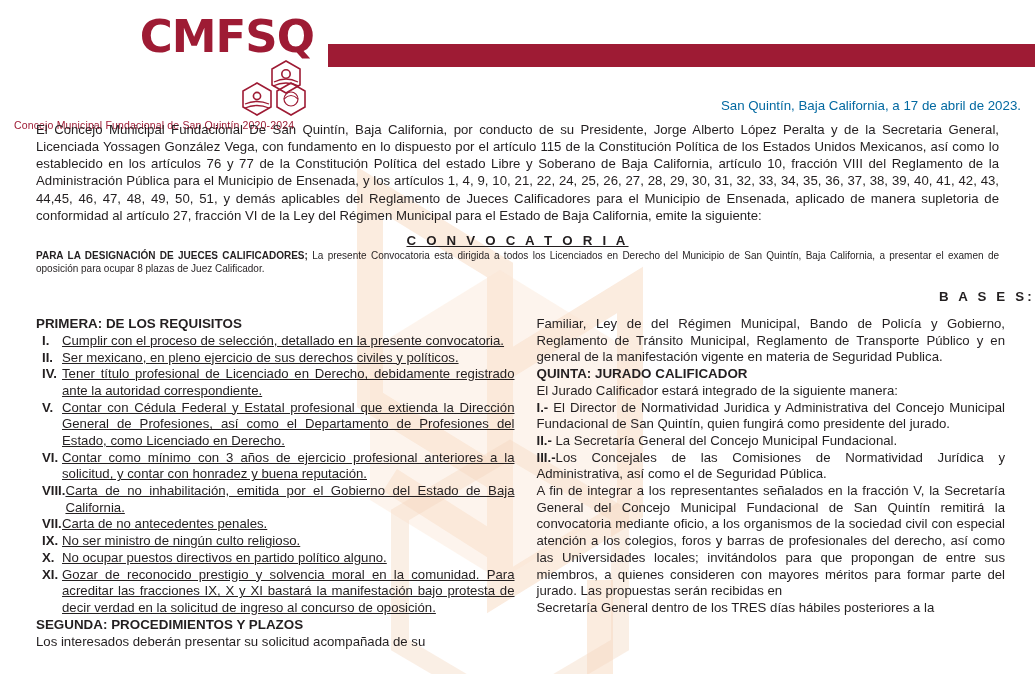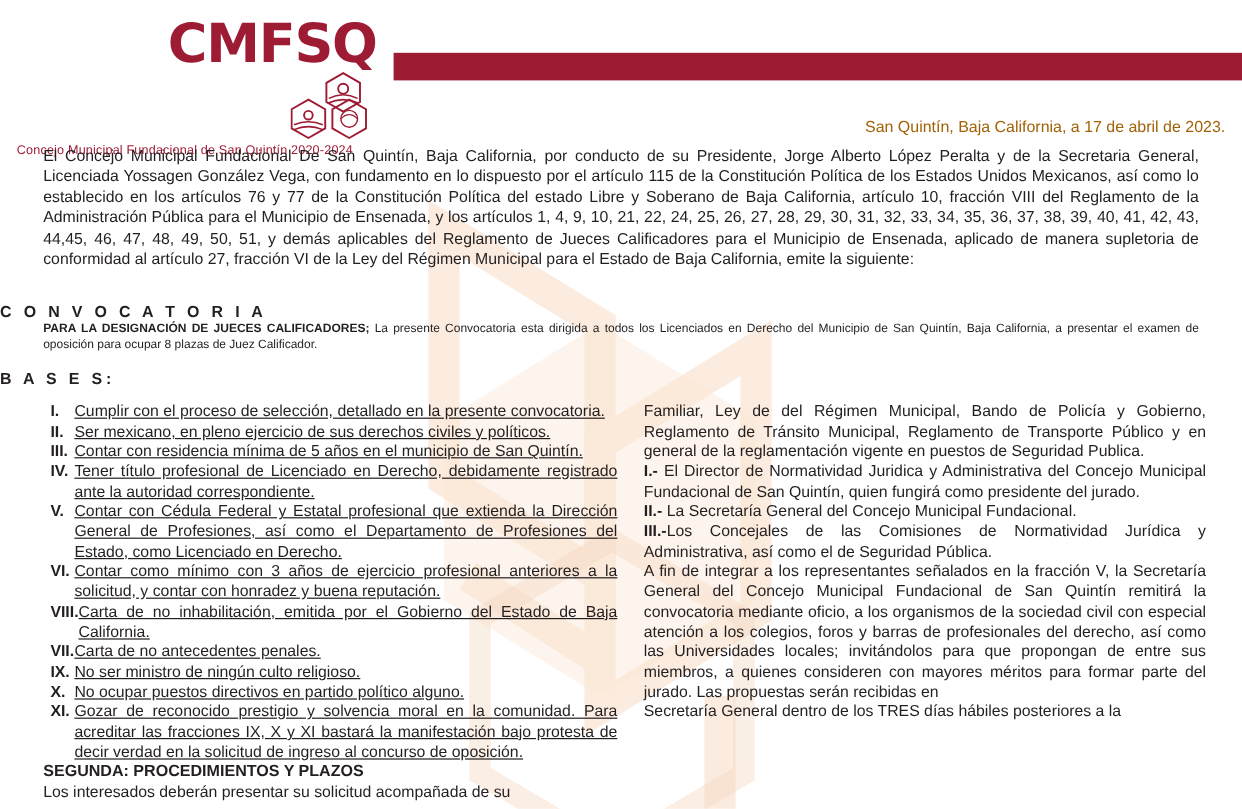--- a/index.html
+++ b/index.html
@@ -35,40 +35,40 @@
   }
   .header-bar{
     position:absolute;left:328px;top:44px;right:0;height:23px;
     background:#9e1b34;
   }
 
   
   .dateline{
     position:relative;z-index:2;
     text-align:right;padding-right:14px;margin-top:6px;
-    font-size:13.3px;color:#a16207;
+    font-size:13.3px;color:#0369a1;
   }
   .intro{
     position:relative;z-index:2;
     margin:8px 36px 0 36px;
     font-size:13.2px;line-height:1.30;text-align:justify;
   }
   .center-head{
     position:relative;z-index:2;
-    font-weight:bold;font-size:13.3px;
-    letter-spacing:3.2px;margin-top:28px;
+    text-align:center;font-weight:bold;font-size:13.3px;
+    letter-spacing:3.2px;margin-top:9px;text-decoration:underline;
   }
   .lead{
     position:relative;z-index:2;
     margin:1px 36px 0 36px;font-size:10px;line-height:1.30;text-align:justify;
   }
   .lead b{font-weight:bold;}
   .bases{
     position:relative;z-index:2;
-    text-align:left;font-weight:bold;font-size:13.3px;
+    text-align:right;font-weight:bold;font-size:13.3px;
     letter-spacing:3.2px;margin-top:14px;
   }
 
   
   .columns{
     position:relative;z-index:2;
     display:flex;gap:22px;margin:12px 30px 0 36px;
   }
   .col{width:480px;font-size:13.2px;line-height:1.265;}
   .col.left{width:480px;}
@@ -145,32 +145,29 @@
 
   <div class="center-head">C O N V O C A T O R I A</div>
 
   <div class="lead"><b>PARA LA DESIGNACIÓN DE JUECES CALIFICADORES;</b><span> La presente Convocatoria esta dirigida a todos los Licenciados en Derecho del Municipio de San Quintín, Baja California, a presentar el examen de oposición para ocupar 8 plazas de Juez Calificador.</span></div>
 
   <div class="bases">B A S E S:</div>
 
   <div class="columns">
 
     <div class="col left">
+      <div class="sec-title tight">PRIMERA: DE LOS REQUISITOS</div>
       <ol class="roman">
         <li>
             <span class="num">I.</span>
             <span class="txt">Cumplir con el proceso de selección, detallado en la presente convocatoria.</span>
           </li>
         <li>
             <span class="num">II.</span>
             <span class="txt">Ser mexicano, en pleno ejercicio de sus derechos civiles y políticos.</span>
-          </li>
-        <li>
-            <span class="num">III.</span>
-            <span class="txt">Contar con residencia mínima de 5 años en el municipio de San Quintín.</span>
           </li>
         <li>
             <span class="num">IV.</span>
             <span class="txt">Tener título profesional de Licenciado en Derecho, debidamente registrado ante la autoridad correspondiente.</span>
           </li>
         <li>
             <span class="num">V.</span>
             <span class="txt">Contar con Cédula Federal y Estatal profesional que extienda la Dirección General de Profesiones, así como el Departamento de Profesiones del Estado, como Licenciado en Derecho.</span>
           </li>
         <li>
@@ -196,21 +193,23 @@
         <li>
             <span class="num">XI.</span>
             <span class="txt">Gozar de reconocido prestigio y solvencia moral en la comunidad. Para acreditar las fracciones IX, X y XI bastará la manifestación bajo protesta de decir verdad en la solicitud de ingreso al concurso de oposición.</span>
           </li>
       </ol>
       <div class="sec-title tight">SEGUNDA: PROCEDIMIENTOS Y PLAZOS</div>
       <p class="plain">Los interesados deberán presentar su solicitud acompañada de su</p>
     </div>
 
     <div class="col right rlist">
-      <p>Familiar, Ley de del Régimen Municipal, Bando de Policía y Gobierno, Reglamento de Tránsito Municipal, Reglamento de Transporte Público y en general de la reglamentación vigente en puestos de Seguridad Publica.</p>
+      <p>Familiar, Ley de del Régimen Municipal, Bando de Policía y Gobierno, Reglamento de Tránsito Municipal, Reglamento de Transporte Público y en general de la manifestación vigente en materia de Seguridad Publica.</p>
+      <div class="sec-title tight">QUINTA: JURADO CALIFICADOR</div>
+      <p>El Jurado Calificador estará integrado de la siguiente manera:</p>
       <p><b>I.-</b><span> El Director de Normatividad Juridica y Administrativa del Concejo Municipal Fundacional de San Quintín, quien fungirá como presidente del jurado.</span></p>
       <p><b>II.-</b><span> La Secretaría General del Concejo Municipal Fundacional.</span></p>
       <p><b>III.-</b><span>Los Concejales de las Comisiones de Normatividad Jurídica y Administrativa, así como el de Seguridad Pública.</span></p>
       <p>A fin de integrar a los representantes señalados en la fracción V, la Secretaría General del Concejo Municipal Fundacional de San Quintín remitirá la convocatoria mediante oficio, a los organismos de la sociedad civil con especial atención a los colegios, foros y barras de profesionales del derecho, así como las Universidades locales; invitándolos para que propongan de entre sus miembros, a quienes consideren con mayores méritos para formar parte del jurado. Las propuestas serán recibidas en</p>
       <p>Secretaría General dentro de los TRES días hábiles posteriores a la</p>
     </div>
 
   </div>
 </div>
 

